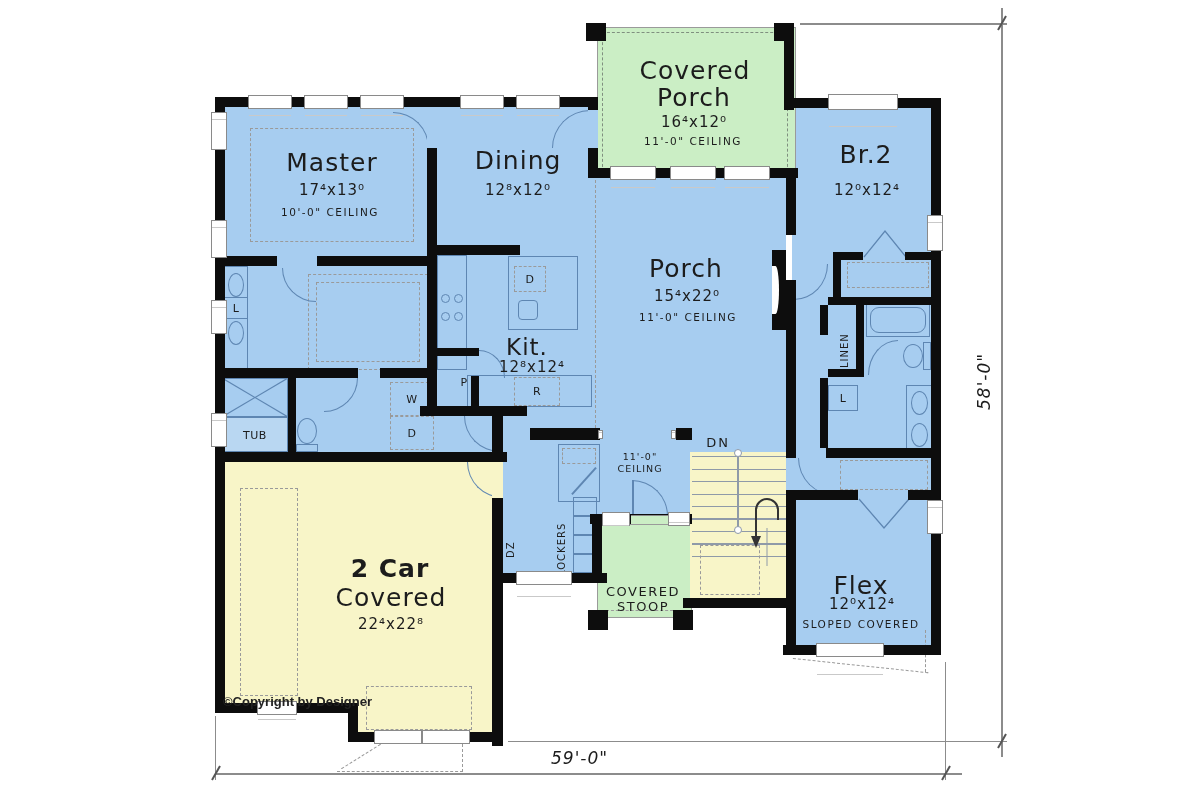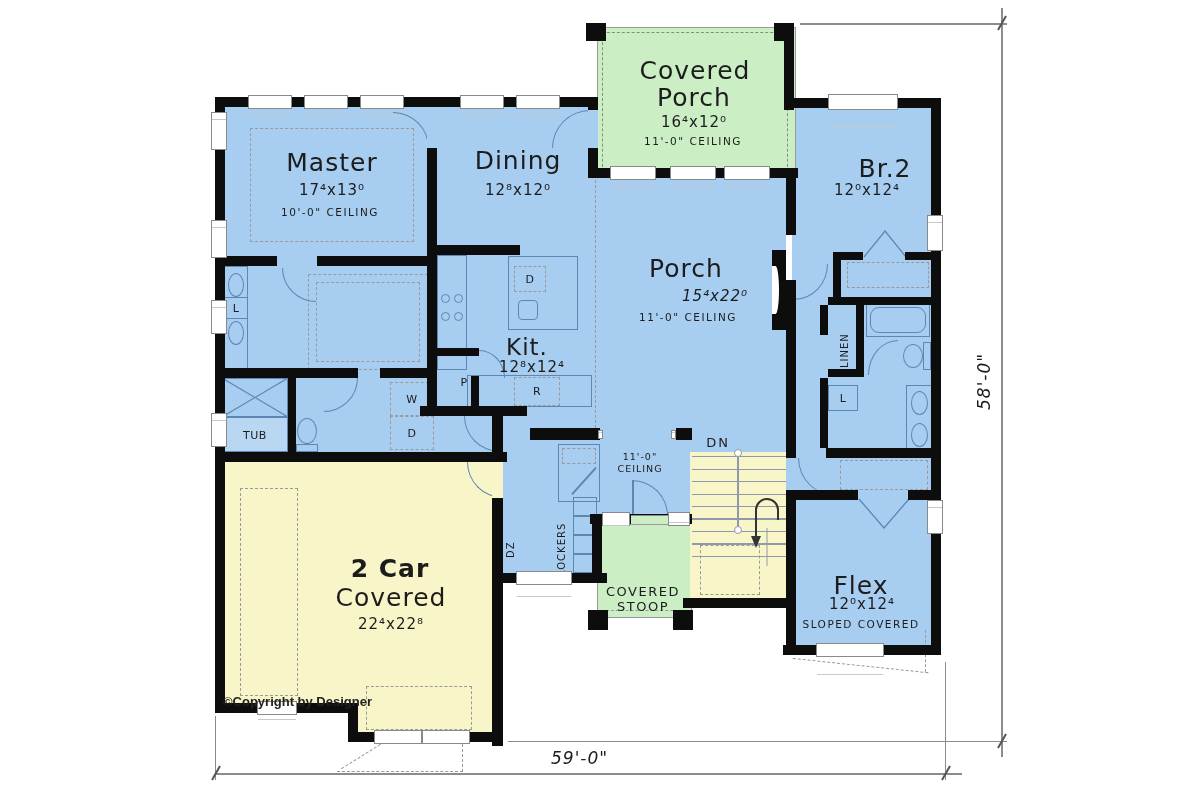--- a/index.html
+++ b/index.html
@@ -258,27 +258,27 @@
   <div class="lbl ceil" style="left:693px;top:141px;">11'-0" CEILING</div>
 
   <div class="lbl big" style="left:332px;top:162px;">Master</div>
   <div class="lbl size" style="left:332px;top:190px;">17⁴x13⁰</div>
   <div class="lbl ceil" style="left:330px;top:212px;">10'-0" CEILING</div>
 
   <div class="lbl big" style="left:518px;top:160px;">Dining</div>
   <div class="lbl size" style="left:518px;top:190px;">12⁸x12⁰</div>
 
   <div class="lbl big" style="left:686px;top:268px;">Porch</div>
-  <div class="lbl size" style="left:715px;top:296px;font-style:italic;">15⁴x22⁰</div>
+  <div class="lbl size" style="left:687px;top:296px;">15⁴x22⁰</div>
   <div class="lbl ceil" style="left:688px;top:317px;">11'-0" CEILING</div>
 
   <div class="lbl" style="left:527px;top:347px;font-size:23px;letter-spacing:1px;">Kit.</div>
   <div class="lbl size" style="left:532px;top:367px;">12⁸x12⁴</div>
 
-  <div class="lbl big" style="left:866px;top:168px;margin-left:19px;">Br.2</div>
+  <div class="lbl big" style="left:866px;top:154px;">Br.2</div>
   <div class="lbl size" style="left:867px;top:190px;">12⁰x12⁴</div>
 
   <div class="lbl big" style="left:861px;top:585px;">Flex</div>
   <div class="lbl size" style="left:862px;top:604px;">12⁰x12⁴</div>
   <div class="lbl ceil" style="left:861px;top:624px;">SLOPED COVERED</div>
 
   <div class="lbl big" style="left:390px;top:568px;font-weight:bold;">2 Car</div>
   <div class="lbl big" style="left:391px;top:597px;">Covered</div>
   <div class="lbl size" style="left:391px;top:624px;">22⁴x22⁸</div>
 

